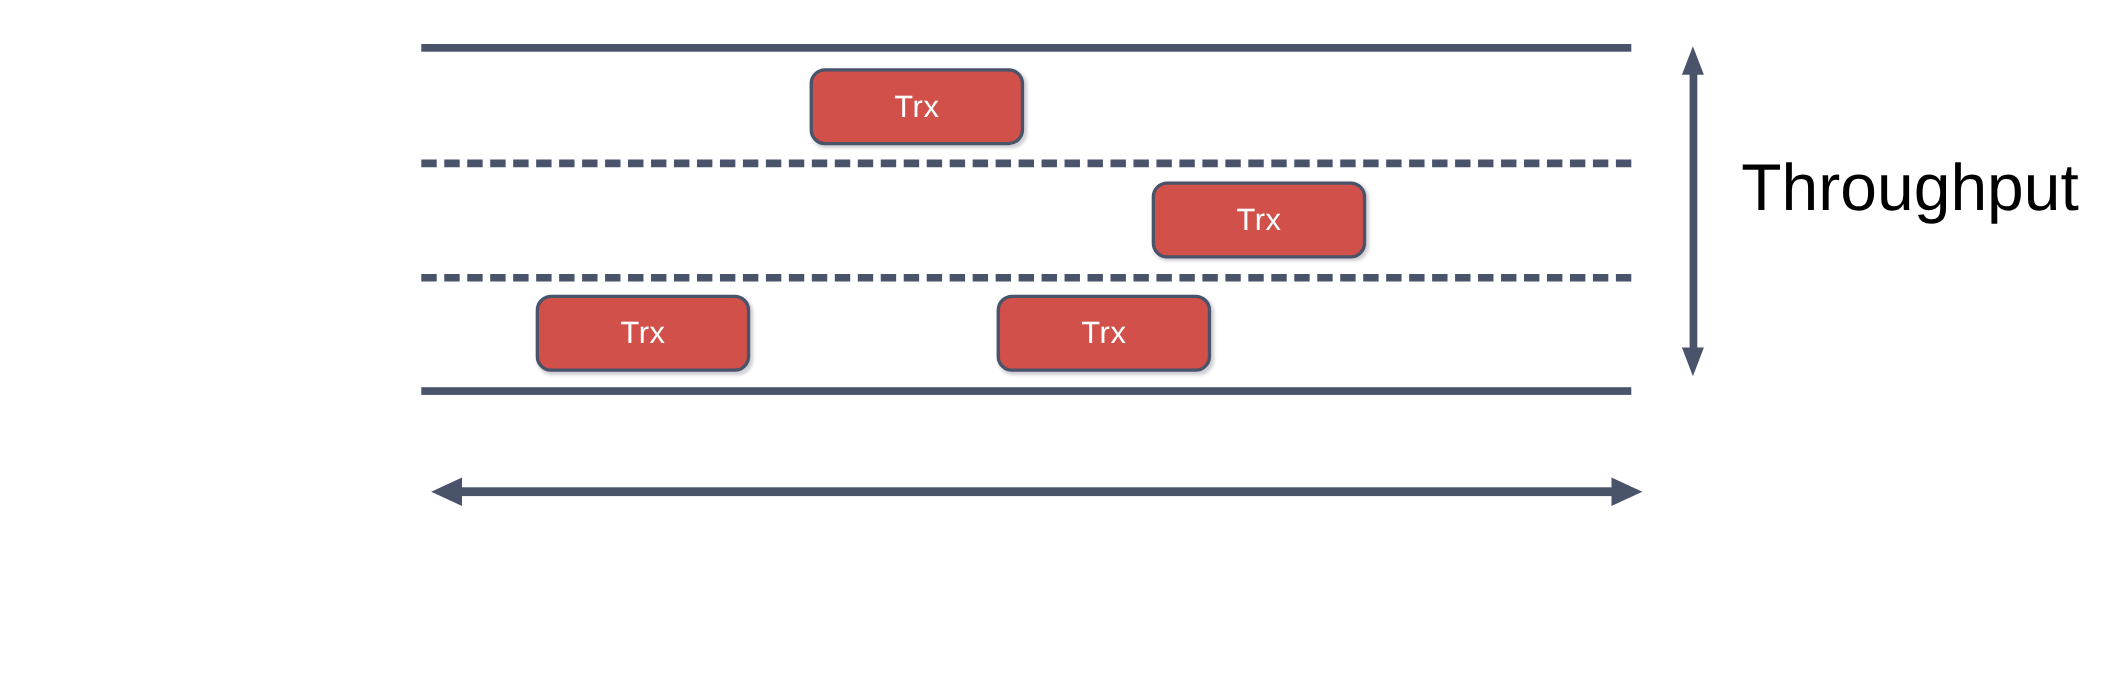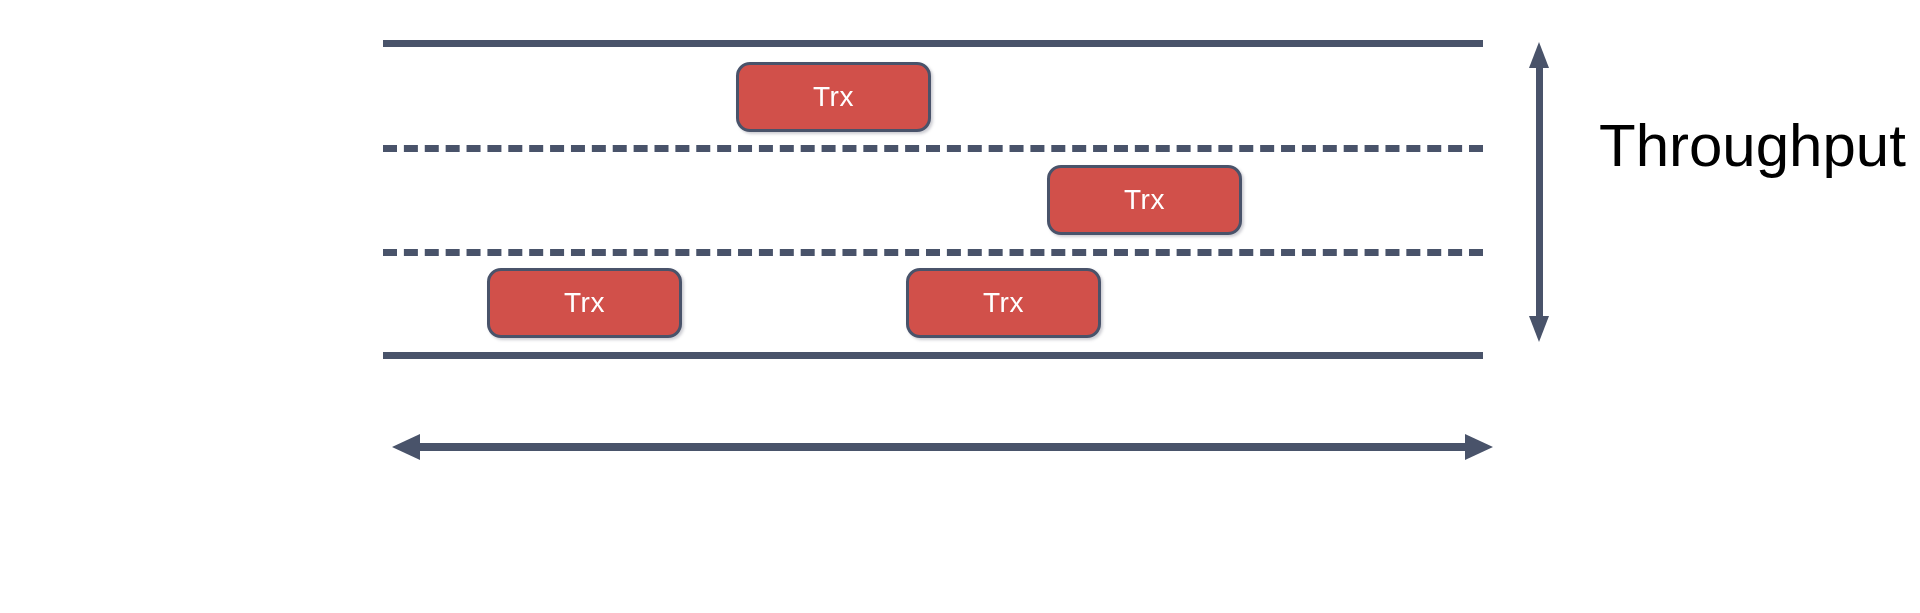--- a/index.html
+++ b/index.html
@@ -129,24 +129,23 @@
 
   
   .label {
     position: absolute;
     color: #000000;
     font-family: "Liberation Sans", sans-serif;
     white-space: nowrap;
   }
   #throughput-label {
     left: 1583px;
-    top: 116px;
+    top: 141px;
     font-size: 60px;
     line-height: 1;
-    margin-left: 16px;
   }
   #time-label {
     left: 737px;
     top: 511px;
     font-size: 60px;
     line-height: 1;
   }
 </style>
 </head>
 <body>

